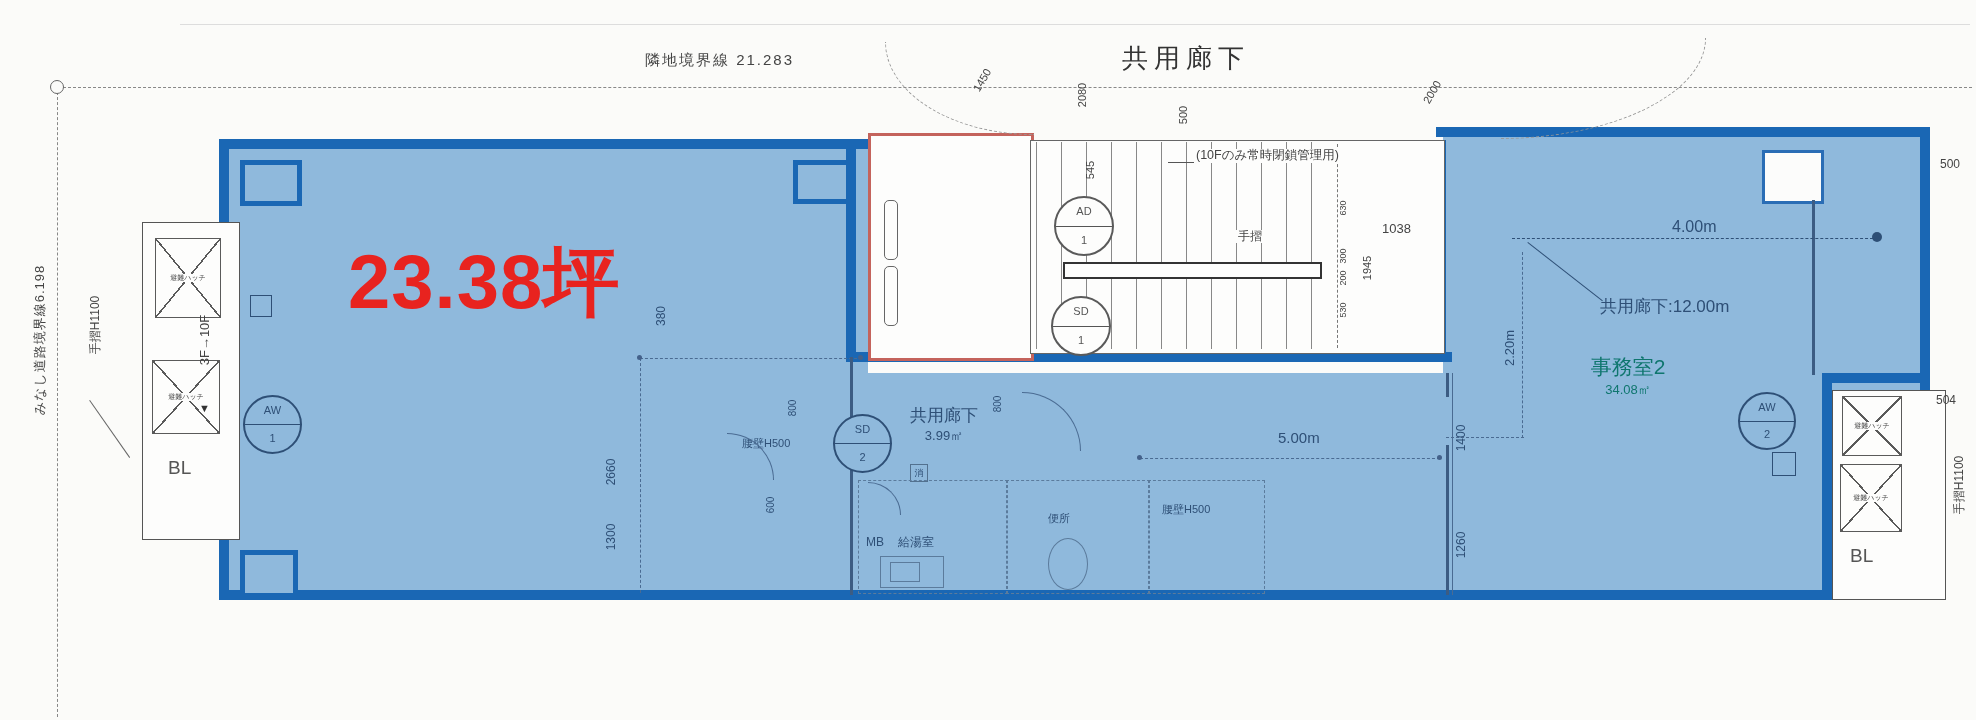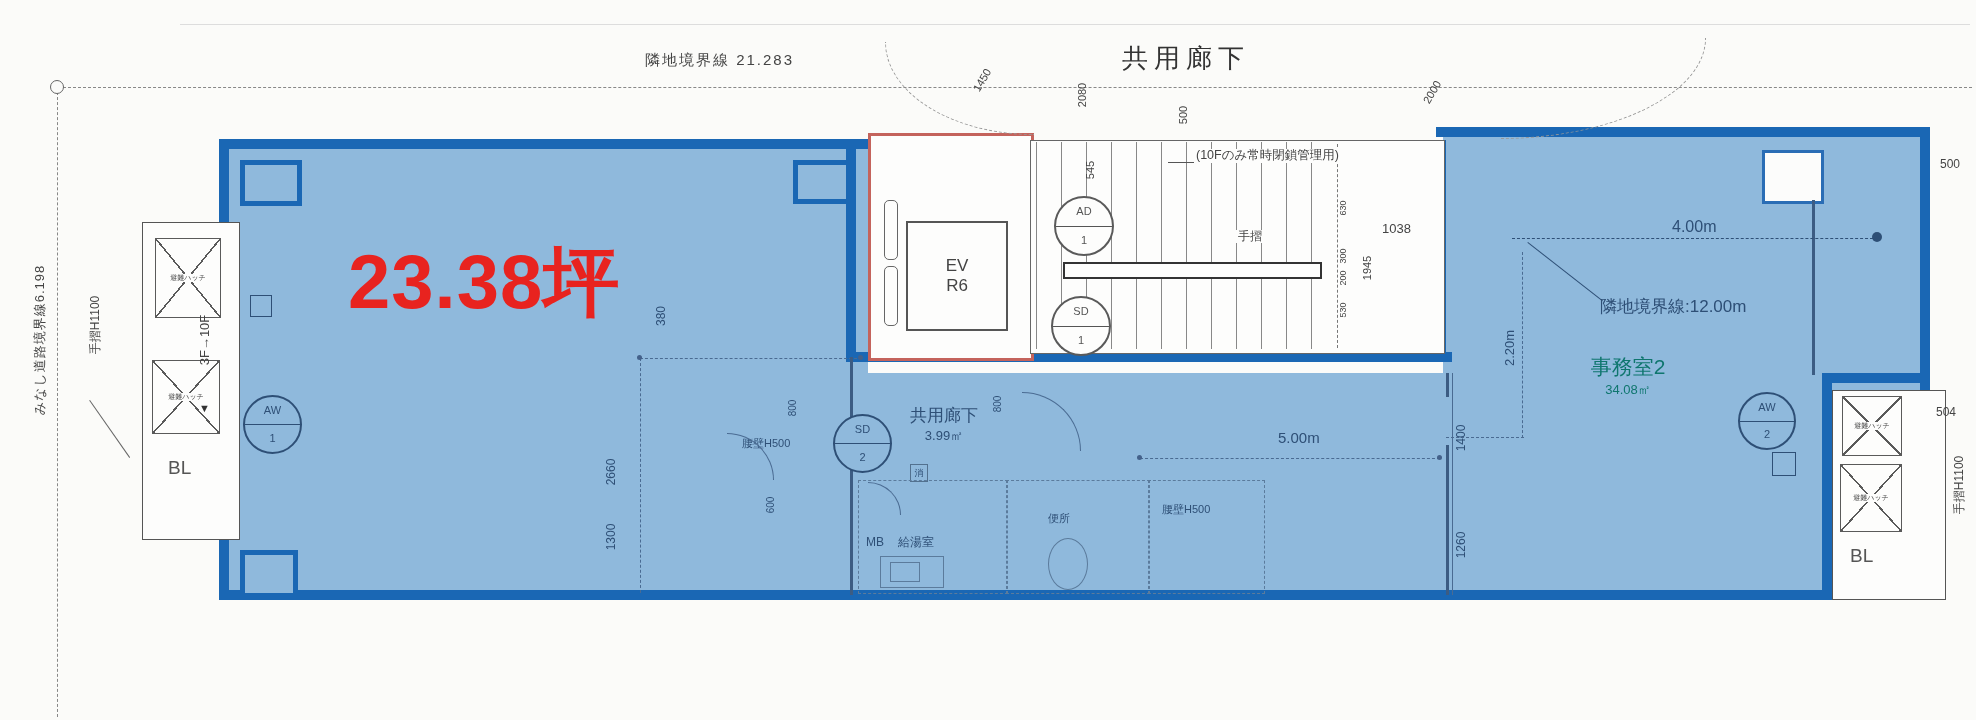--- a/index.html
+++ b/index.html
@@ -62,24 +62,20 @@
   <div class="bord" style="left:1822px;top:373px;width:10px;height:227px;"></div>
 
   <div class="abs" style="left:240px;top:160px;width:52px;height:36px;border:5px solid #1a67b4;background:#8fb9dc;"></div>
   <div class="abs" style="left:793px;top:160px;width:48px;height:34px;border:5px solid #1a67b4;background:#8fb9dc;"></div>
   <div class="abs" style="left:240px;top:550px;width:48px;height:38px;border:5px solid #1a67b4;background:#8fb9dc;"></div>
   <div class="abs" style="left:1762px;top:150px;width:56px;height:48px;border:3px solid #2a6db5;background:#fcfcfb;"></div>
 
   <div class="whitebox" style="left:868px;top:133px;width:160px;height:222px;border:3px solid #c4635c;"></div>
   <div class="whitebox" style="left:884px;top:200px;width:12px;height:58px;border:1.5px solid #666;border-radius:5px;"></div>
   <div class="whitebox" style="left:884px;top:266px;width:12px;height:58px;border:1.5px solid #666;border-radius:5px;"></div>
-  <div class="whitebox ctr" style="left:906px;top:221px;width:98px;height:106px;border:2px solid #555;display:flex;flex-direction:column;align-items:center;justify-content:center;color:#444;font-size:17px;">
-    <span>EV</span>
-    <span>R6</span>
-  </div>
 
   <div class="whitebox" style="left:1030px;top:140px;width:413px;height:212px;border:1.5px solid #666;"></div>
   <div class="abs" style="left:1036px;top:142px;width:300px;height:207px;background:repeating-linear-gradient(90deg,#888 0 1px,transparent 1px 25px);"></div>
   <div class="abs" style="left:1337px;top:144px;height:204px;border-left:1px dashed #777;"></div>
   <div class="whitebox" style="left:1063px;top:262px;width:255px;height:13px;border:2.5px solid #333;"></div>
   <div class="lbl dk" style="left:1236px;top:230px;font-size:12px;background:#fdfdfc;padding:0 2px;">手摺</div>
   <div class="abs" style="left:1168px;top:162px;width:26px;border-top:1px solid #555;"></div>
   <div class="lbl dk" style="left:1196px;top:149px;font-size:12.5px;background:#fdfdfc;text-align:right;">(10Fのみ常時閉鎖管理用)</div>
   <div class="csym gray" style="left:1054px;top:196px;width:56px;height:56px;background:#fdfdfc;">
     <span>AD</span>
@@ -173,21 +169,21 @@
   <div class="lbl" style="left:898px;top:536px;font-size:12px;">給湯室</div>
   <div class="abs" style="left:880px;top:556px;width:62px;height:30px;border:1.5px solid #5b7b9c;"></div>
   <div class="abs" style="left:890px;top:562px;width:28px;height:18px;border:1px solid #5b7b9c;"></div>
   <div class="lbl" style="left:1048px;top:512px;font-size:11px;text-align:right;">便所</div>
   <div class="abs" style="left:1048px;top:538px;width:38px;height:50px;border:1.5px solid #5b7b9c;border-radius:50%;"></div>
 
   <div class="dim-h" style="left:1512px;top:238px;width:366px;border-top-color:#2e4f76;"></div>
   <div class="abs" style="left:1872px;top:232px;width:10px;height:10px;border-radius:50%;background:#2e4f76;"></div>
   <div class="abs" style="left:1528px;top:242px;width:95px;border-top:1px solid #2e4f76;transform:rotate(38deg);transform-origin:left top;"></div>
   <div class="lbl" style="left:1672px;top:218px;font-size:16px;">4.00m</div>
-  <div class="lbl" style="left:1600px;top:298px;font-size:17px;">隣地境界線:12.00m</div>
+  <div class="lbl" style="left:1600px;top:298px;font-size:17px;">共用廊下:12.00m</div>
   <div class="abs ctr" style="left:1558px;top:353px;width:140px;color:#0f766e;">
     <div style="font-size:21px;">事務室2</div>
     <div style="font-size:13px;">34.08㎡</div>
   </div>
   <div class="dim-v" style="left:1522px;top:252px;height:186px;"></div>
   <div class="dim-h" style="left:1446px;top:437px;width:78px;"></div>
   <div class="lbl rot" style="left:1510px;top:348px;font-size:13px;">2.20m</div>
   <div class="csym" style="left:1738px;top:392px;width:54px;height:54px;">
     <span>AW</span>
     <span>2</span>
@@ -200,16 +196,16 @@
   <div class="whitebox" style="left:1832px;top:390px;width:112px;height:208px;border:1.5px solid #555;"></div>
   <div class="xbox" style="left:1842px;top:396px;width:58px;height:58px;">
     <span class="hatchtag">避難ハッチ</span>
   </div>
   <div class="xbox" style="left:1840px;top:464px;width:60px;height:66px;">
     <span class="hatchtag">避難ハッチ</span>
   </div>
   <div class="lbl dk" style="left:1850px;top:546px;font-size:19px;color:#555;">BL</div>
 
   <div class="lbl dk" style="left:1940px;top:158px;font-size:12px;">500</div>
-  <div class="lbl dk" style="left:1936px;top:406px;font-size:12px;">504</div>
+  <div class="lbl dk" style="left:1936px;top:394px;font-size:12px;">504</div>
   <div class="lbl dk rot" style="left:1960px;top:485px;font-size:12px;">手摺H1100</div>
 
 </div>
 
 </body></html>

